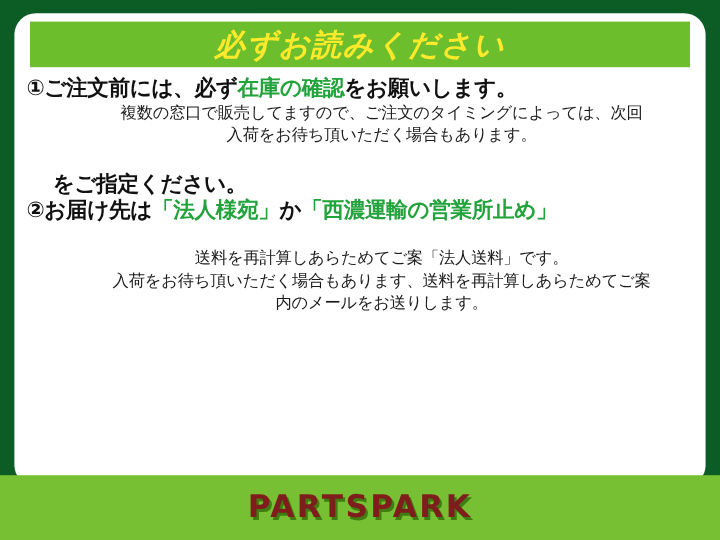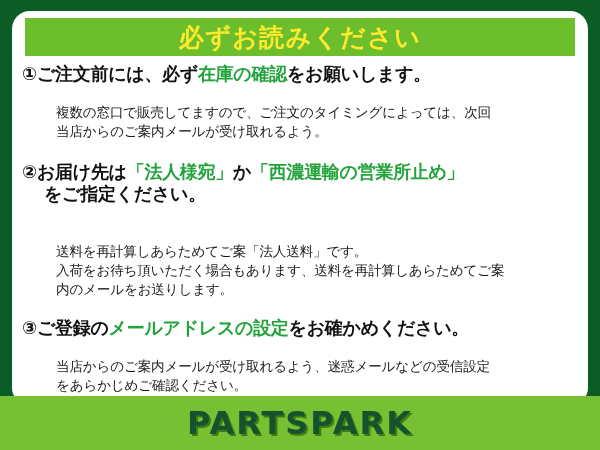--- a/index.html
+++ b/index.html
@@ -41,20 +41,21 @@
   .title-banner {
     position: absolute;
     left: 13px;
     top: 7px;
     width: 550px;
     height: 38px;
     background: #6cbe2c;
     display: flex;
     align-items: center;
     justify-content: center;
+    font-style: italic;
   }
   .title-text {
     color: #ffe92b;
     font-size: 25px;
     font-weight: bold;
     letter-spacing: 1.5px;
     line-height: 1;
     white-space: nowrap;
   }
 
@@ -83,43 +84,44 @@
   .item-heading.wrapline {
     padding-left: 22px;
   }
   .hl {
     color: #23a33c;
   }
   .item-body {
     font-size: 13.6px;
     color: #1b1b1b;
     line-height: 1.42;
-    margin: 18px 0 0 34px;
+    margin: 0 0 0 34px;
     letter-spacing: -0.2px;
     white-space: nowrap;
+    text-align: center;
   }
 
   .gap-1 { height: 13px; }
   .gap-2 { height: 11px; }
 
   
   .footer-bar {
     position: absolute;
     left: 0;
     bottom: 0;
     width: 600px;
     height: 54px;
     background: #77c033;
     display: flex;
     align-items: center;
     justify-content: center;
   }
   .brand {
-    color: #14532d;
-    font-size: 32px;
+    color: #7f1d1d;
+    font-size: 26px;
     font-weight: bold;
     letter-spacing: 2px;
     text-shadow: 2px 2px 0 #3f7d12;
     line-height: 1;
   }
 </style>
 </head>
 <body>
 
 <div class="notice-card">
@@ -131,50 +133,41 @@
     </div>
 
     <div class="content">
 
       <div class="item">
         <p class="item-heading">
           <span>①</span><span>ご注文前には、必ず</span><span class="hl">在庫の確認</span><span>をお願いします。</span>
         </p>
         <p class="item-body">
           <span>複数の窓口で販売してますので、ご注文のタイミングによっては、次回</span><br>
-          <span>当店からのご案内メールが受け取れるよう。</span>
+          <span>入荷をお待ち頂いただく場合もあります。</span>
         </p>
       </div>
 
       <div class="gap-1"></div>
 
       <div class="item">
+        <p class="item-heading wrapline">をご指定ください。</p>
         <p class="item-heading">
           <span>②</span><span>お届け先は</span><span class="hl">「法人様宛」</span><span>か</span><span class="hl">「西濃運輸の営業所止め」</span>
         </p>
-        <p class="item-heading wrapline">をご指定ください。</p>
         <p class="item-body">
           <br>
           <span>送料を再計算しあらためてご案「法人送料」です。</span><br>
           <span>入荷をお待ち頂いただく場合もあります、送料を再計算しあらためてご案</span><br>
           <span>内のメールをお送りします。</span>
         </p>
       </div>
 
       <div class="gap-2"></div>
 
-      <div class="item">
-        <p class="item-heading">
-          <span>③</span><span>ご登録の</span><span class="hl">メールアドレスの設定</span><span>をお確かめください。</span>
-        </p>
-        <p class="item-body">
-          <span>当店からのご案内メールが受け取れるよう、迷惑メールなどの受信設定</span><br>
-          <span>をあらかじめご確認ください。</span>
-        </p>
-      </div>
 
     </div>
   </div>
 
   <div class="footer-bar">
     <span class="brand">PARTSPARK</span>
   </div>
 
 </div>
 

